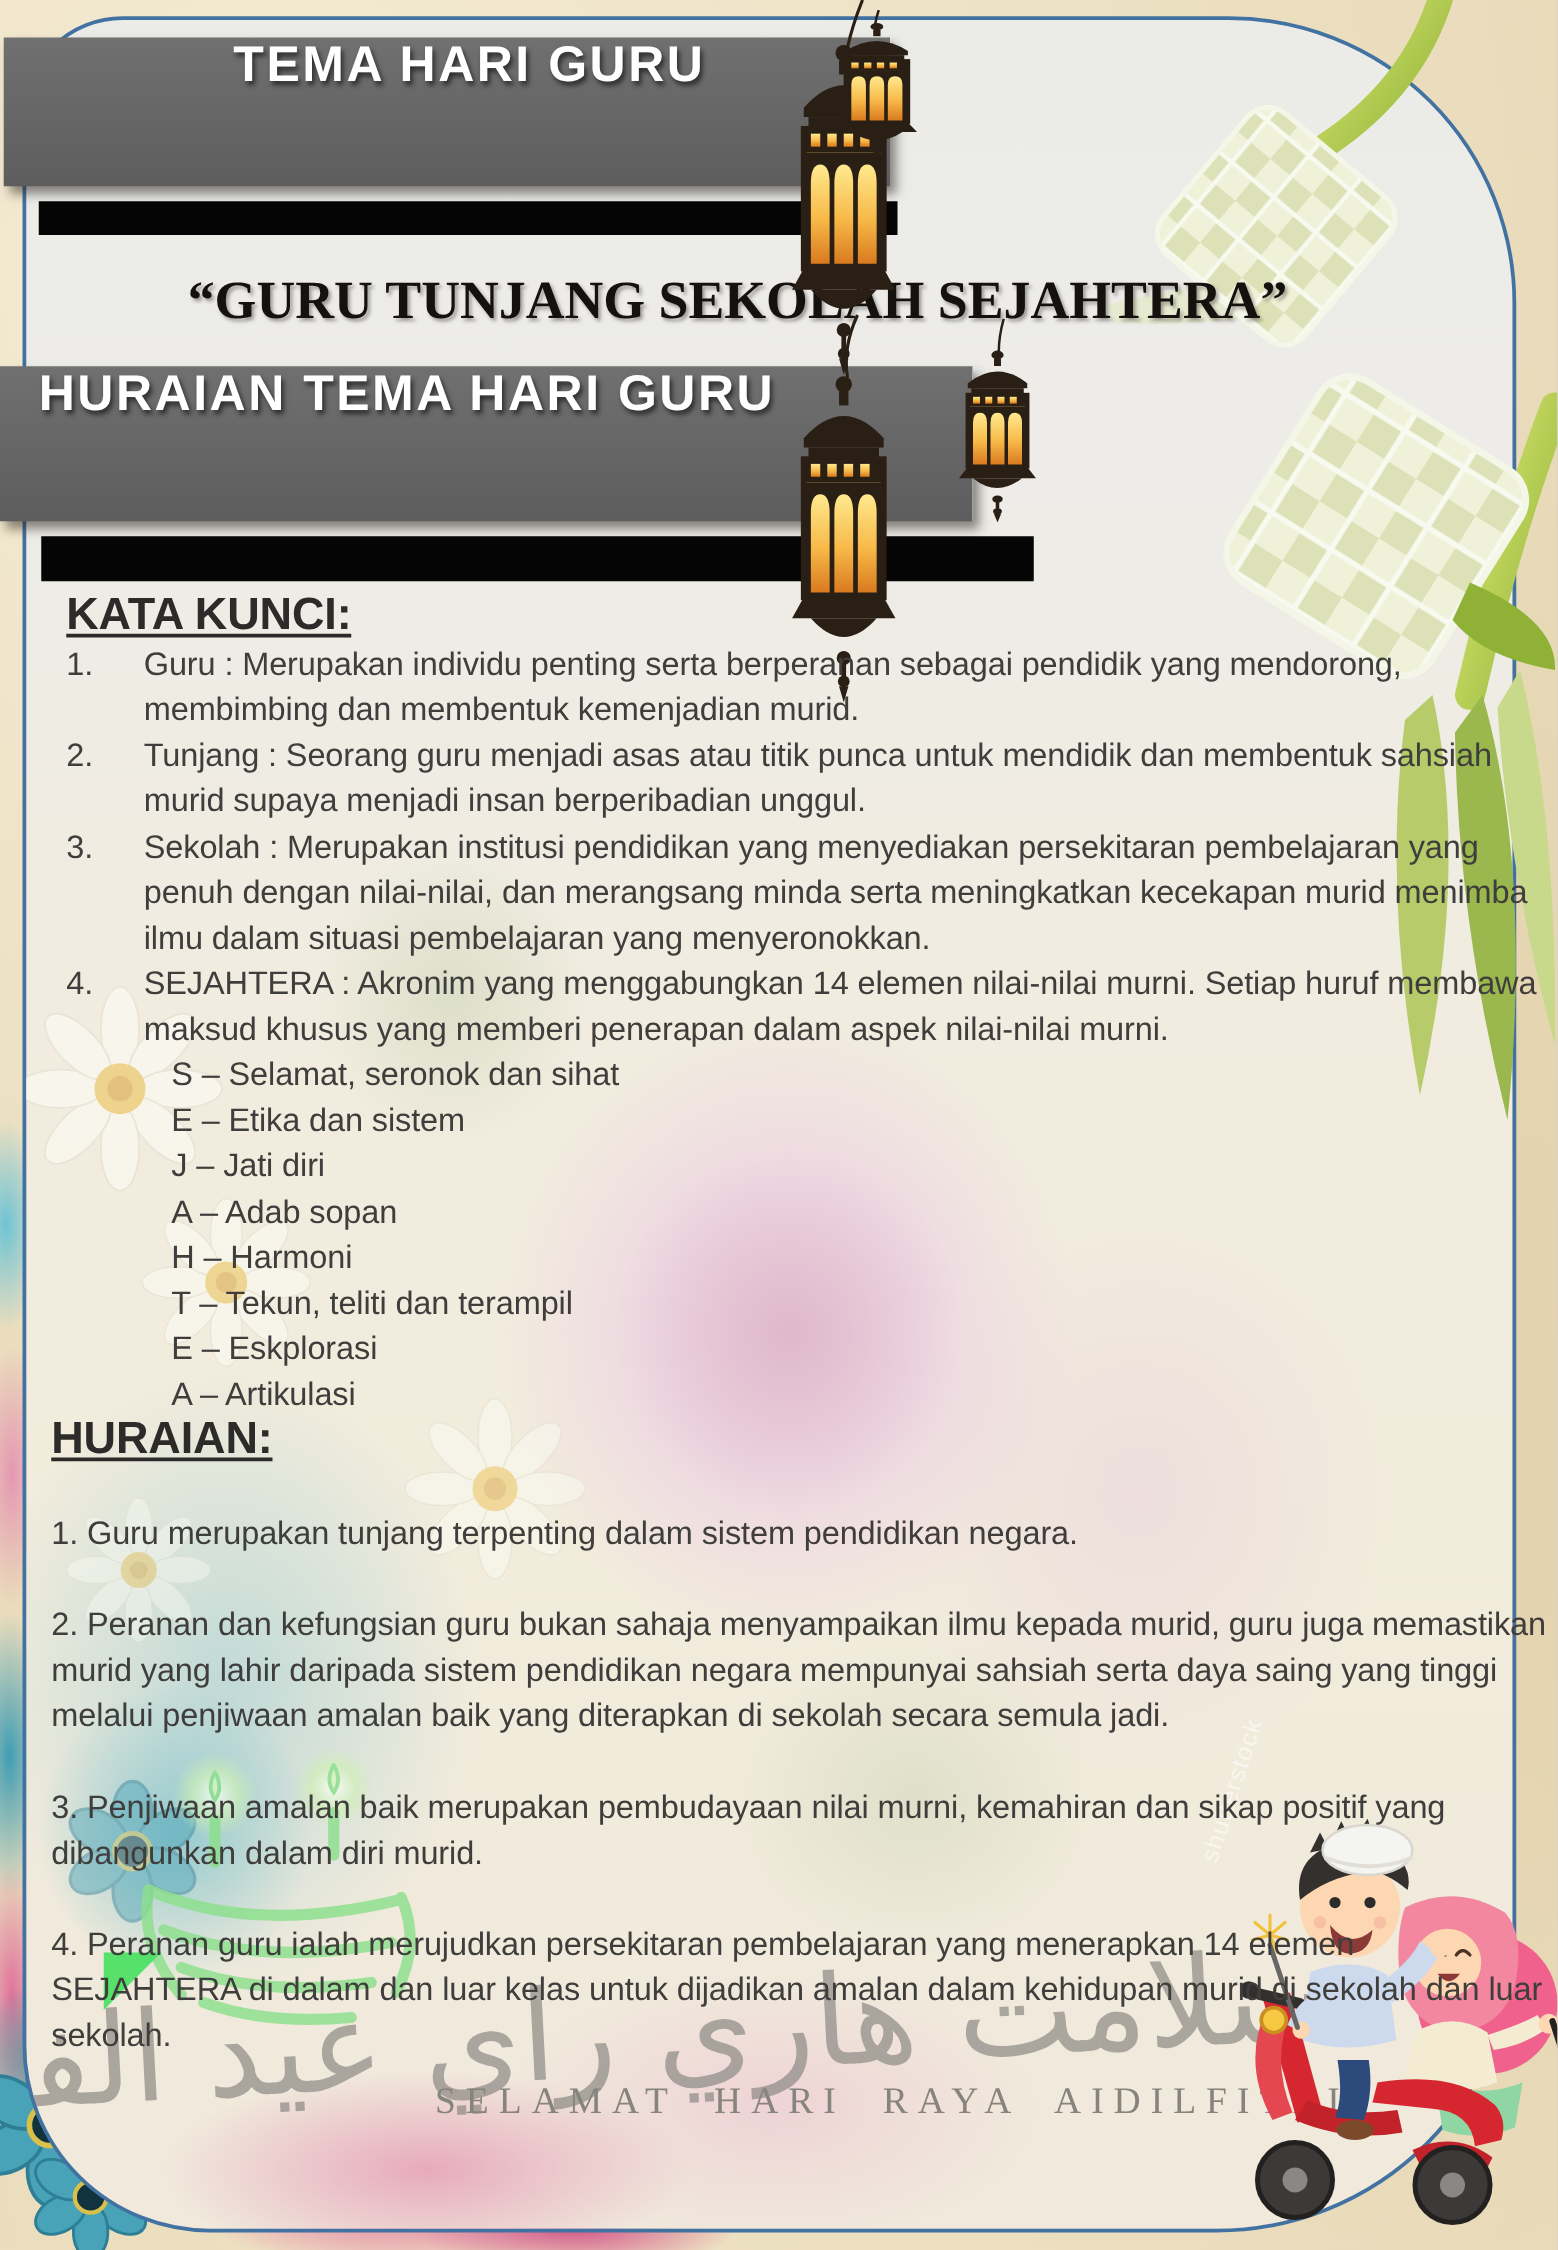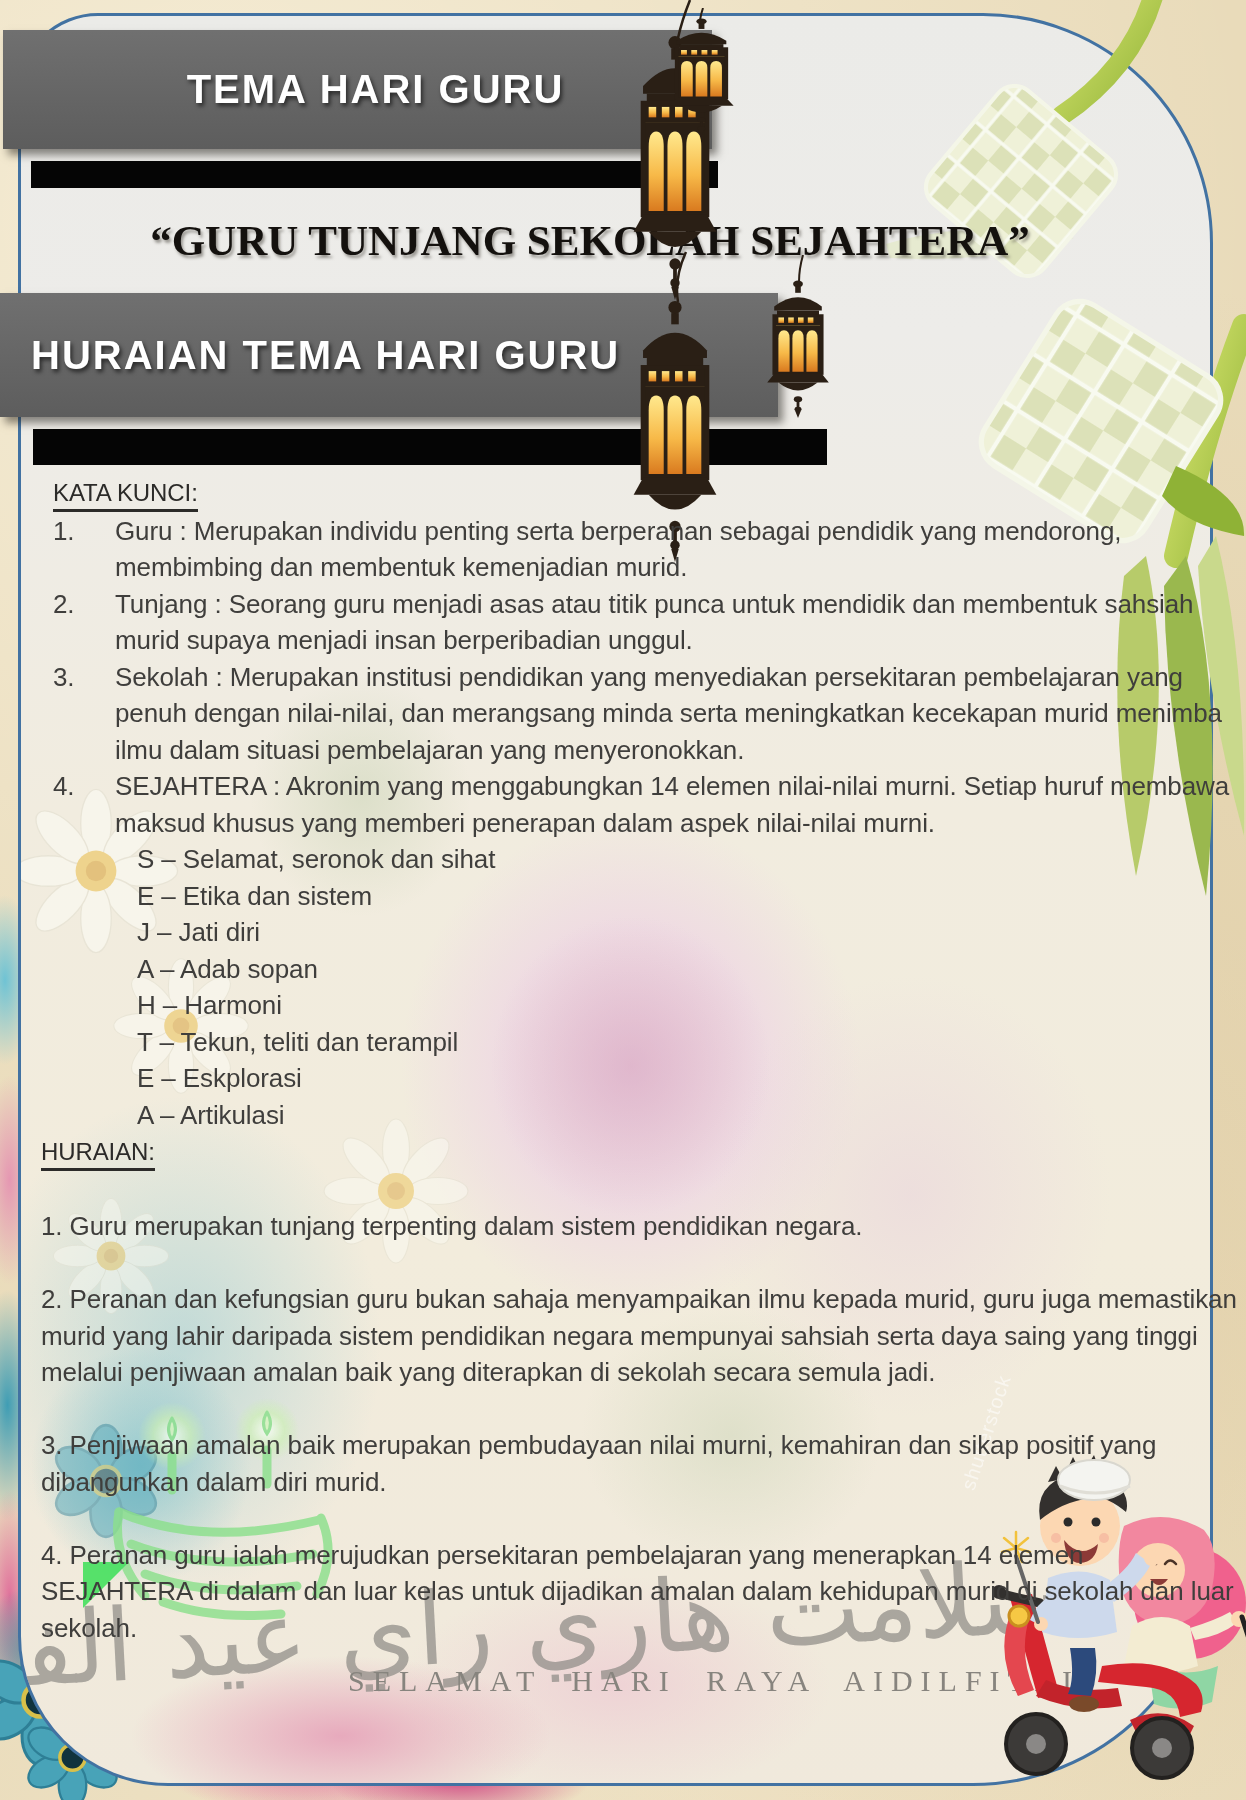--- a/index.html
+++ b/index.html
@@ -12,37 +12,37 @@
           #e9dbba;}
   .page *{box-sizing:border-box;}
   
   .card{position:absolute;left:18px;top:13px;width:1195px;height:1773px;
         border:3px solid #4272a2;border-radius:80px 230px 240px 150px;
         background:linear-gradient(180deg,#ebebe8 0%,#edece9 18%,#f1ecdf 45%,#f2ecdc 70%,#f0e9dc 100%);
         overflow:hidden;z-index:1;}
   .blob{position:absolute;pointer-events:none;}
   
   .banner{position:absolute;background:linear-gradient(180deg,#707070,#5d5d5d);
-          box-shadow:5px 6px 8px rgba(30,25,20,.5);z-index:3;display:flex;align-items:center;}
+          box-shadow:5px 6px 8px rgba(30,25,20,.5);z-index:3;display:flex;align-items:flex-start;}
   .banner1{left:3px;top:30px;width:709px;height:119px;justify-content:center;padding-left:36px;}
   .banner2{left:0;top:293px;width:778px;height:124px;padding-left:31px;}
   .banner-title{color:#fff;font-weight:bold;font-size:40px;letter-spacing:2px;
                 text-shadow:2px 3px 4px rgba(0,0,0,.6);white-space:nowrap;}
   .bar{position:absolute;background:#050505;z-index:3;}
   .bar1{left:31px;top:161px;width:687px;height:27px;}
   .bar2{left:33px;top:429px;width:794px;height:36px;}
   
   .quote{position:absolute;left:30px;top:216px;width:1120px;text-align:center;z-index:4;
          font-family:"Liberation Serif",serif;font-weight:bold;font-size:43px;color:#14110e;
          text-shadow:2px 3px 3px rgba(90,85,78,.55);white-space:nowrap;}
   
   .bodytext{position:absolute;left:41px;top:474px;width:1150px;z-index:6;
             font-size:26px;line-height:36.5px;color:#3f3e3c;letter-spacing:-.1px;}
   .bodytext .line{white-space:nowrap;}
-  .h-underline{display:inline-block;font-weight:normal;font-size:24px;color:#2c2b29;
+  .h-underline{display:inline-block;font-weight:bold;font-size:36px;color:#2c2b29;
                border-bottom:3px solid #2c2b29;line-height:33px;margin-bottom:.5px;}
   .kata{padding-left:12px;}
   .kitem{display:flex;}
   .kitem .num{width:62px;flex:none;}
   .acronym{margin-left:84px;}
   .hpara{margin-top:36.5px;}
   
   .calligraphy{position:absolute;left:160px;top:1545px;width:880px;z-index:0;
                font-family:"DejaVu Sans",sans-serif;font-size:100px;color:#8f8c87;opacity:.72;
                direction:rtl;transform:rotate(-3deg);white-space:nowrap;}

